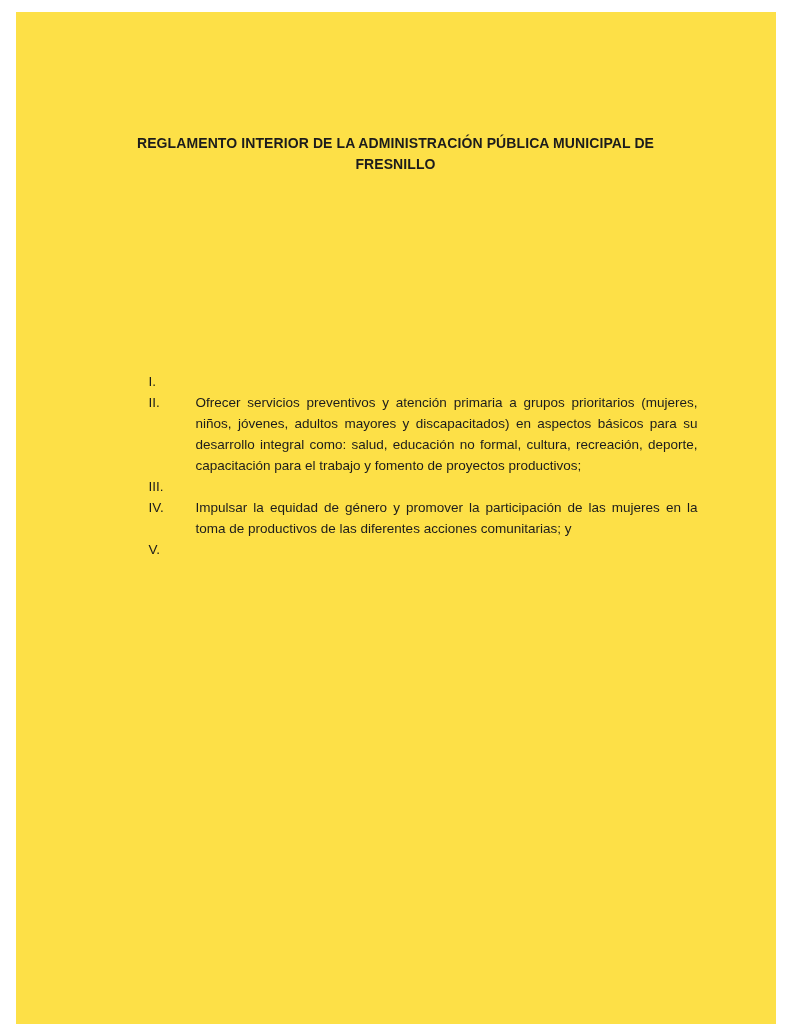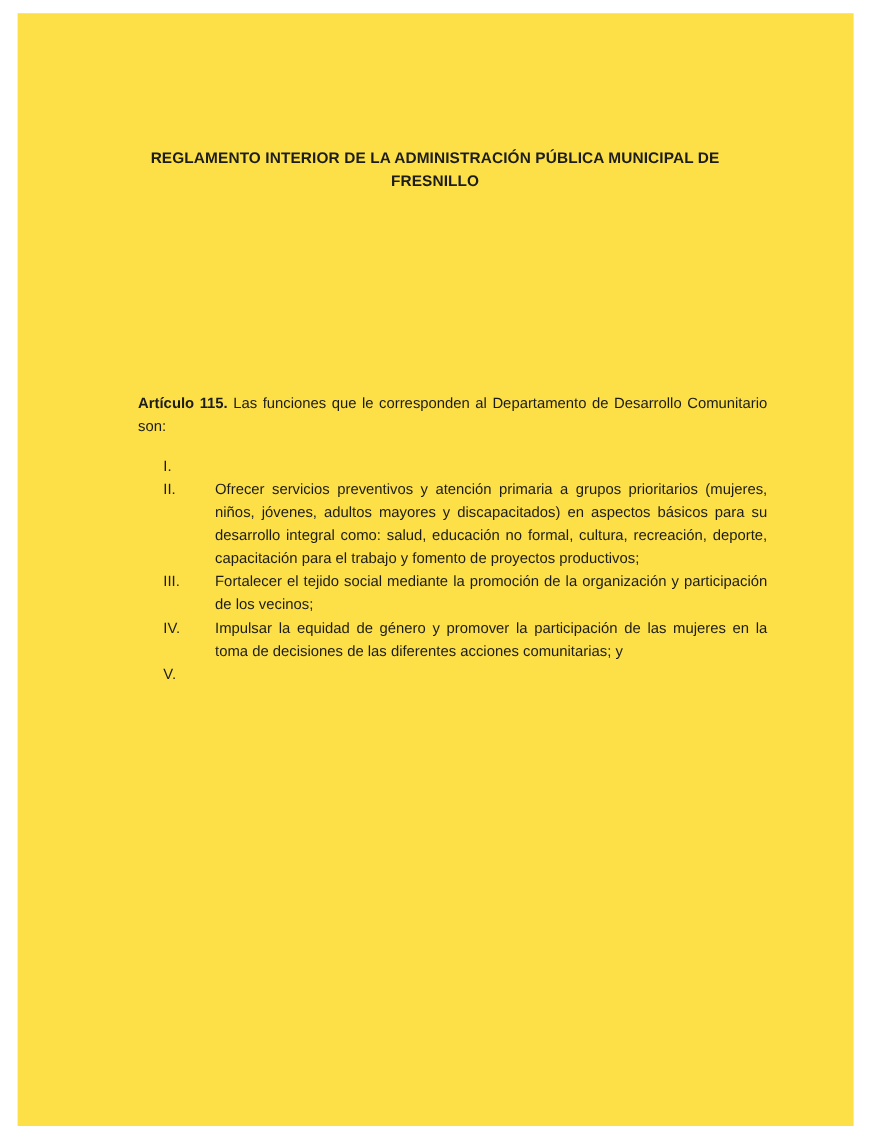--- a/index.html
+++ b/index.html
@@ -68,41 +68,39 @@
 </style>
 </head>
 <body>
 
 <div class="page">
 
   <h1 class="doc-title">REGLAMENTO INTERIOR DE LA ADMINISTRACIÓN PÚBLICA MUNICIPAL DE FRESNILLO</h1>
 
   <div class="content">
 
-    <p class="article-intro"><strong class="article-label">Artículo 115.</strong> <span>Las funciones que le corresponden al Departamento de Desarrollo Comunitario son:</span></p>
 
     <ol class="item-list">
 
       <li class="item">
         <span class="numeral">I.</span>
       </li>
 
       <li class="item">
         <span class="numeral">II.</span>
         <span class="item-text">Ofrecer servicios preventivos y atención primaria a grupos prioritarios (mujeres, niños, jóvenes, adultos mayores y discapacitados) en aspectos básicos para su desarrollo integral como: salud, educación no formal, cultura, recreación, deporte, capacitación para el trabajo y fomento de proyectos productivos;</span>
       </li>
 
       <li class="item">
         <span class="numeral">III.</span>
-        <span class="item-text">Fortalecer el tejido social mediante la promoción de la organización y participación de los vecinos;</span>
       </li>
 
       <li class="item">
         <span class="numeral">IV.</span>
-        <span class="item-text">Impulsar la equidad de género y promover la participación de las mujeres en la toma de decisiones de las diferentes acciones comunitarias; y</span>
+        <span class="item-text">Impulsar la equidad de género y promover la participación de las mujeres en la toma de productivos de las diferentes acciones comunitarias; y</span>
       </li>
 
       <li class="item">
         <span class="numeral">V.</span>
       </li>
 
     </ol>
 
   </div>
 

